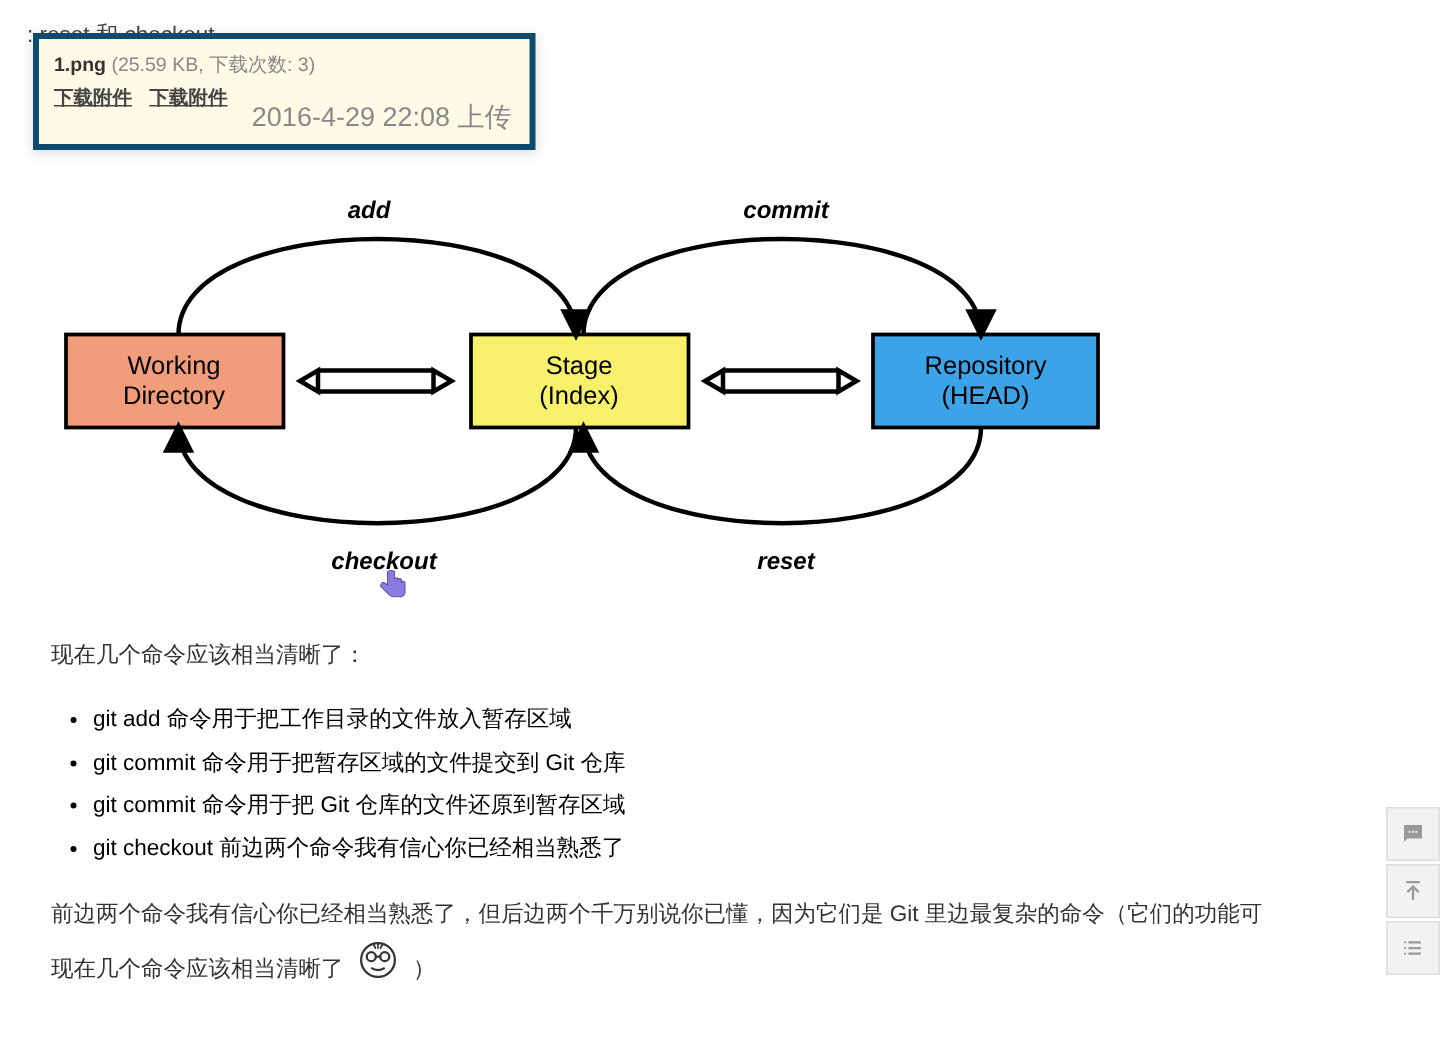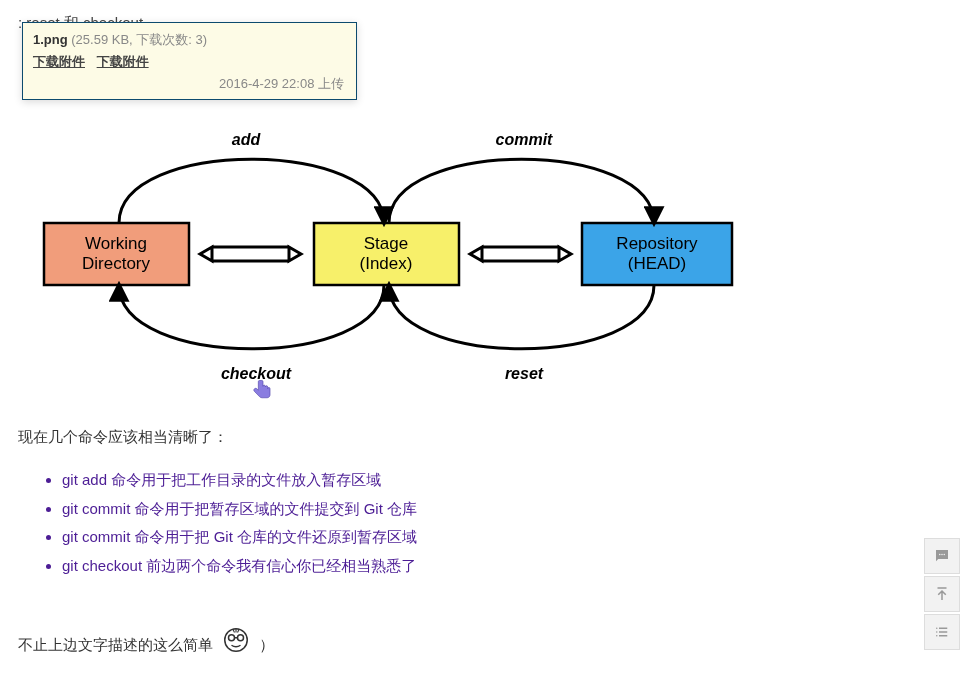--- a/index.html
+++ b/index.html
@@ -22,21 +22,21 @@
       margin-bottom: 8px;
       padding-top: 4px;
     }
     .tooltip {
       position: absolute;
       left: 22px;
       top: 22px;
       width: 335px;
       height: 78px;
       background: #fdfbe6;
-      border: 1px solid #0c4a6e;
+      border: 4px solid #0c4a6e;
       box-shadow: 0 2px 8px rgba(0,0,0,0.15);
       padding: 8px 10px;
       font-size: 13px;
       color: #555;
       z-index: 10;
     }
     .tooltip .filename { color: #333; font-weight: bold; }
     .tooltip .meta { color: #888; }
     .tooltip .links { margin-top: 4px; }
     .tooltip .links a {
@@ -44,50 +44,50 @@
       text-decoration: underline;
       margin-right: 8px;
       cursor: pointer;
       font-weight: bold;
     }
     .tooltip .date {
       position: absolute;
       right: 12px;
       bottom: 6px;
       color: #888;
-      font-size: 13px;
+      font-size: 18px;
     }
     .diagram {
       width: 740px;
       height: 280px;
       margin: 90px 0 20px 6px;
       position: relative;
     }
     .diagram svg {
       display: block;
     }
     .cursor-img {
       position: absolute;
       left: 225px;
       top: 254px;
       font-size: 26px;
       color: #7a6bcf;
     }
     .para {
-      margin: 14px 0;
+      margin: 14px 16px;
       color: #333;
       line-height: 1.8;
     }
     ul.cmds {
       margin: 16px 0 16px 44px;
       list-style: disc;
     }
     ul.cmds li {
       line-height: 1.9;
-      color: #4c1d95;
+      color: #000000;
     }
     .emoji-face {
       display: inline-block;
       vertical-align: middle;
       margin: 0 4px;
       font-size: 26px;
     }
     .last-para {
       margin-top: 22px;
       font-weight: bold;
@@ -174,22 +174,22 @@
   <p class="para">现在几个命令应该相当清晰了：</p>
 
   <ul class="cmds">
     <li>git add 命令用于把工作目录的文件放入暂存区域</li>
     <li>git commit 命令用于把暂存区域的文件提交到 Git 仓库</li>
     <li>git commit 命令用于把 Git 仓库的文件还原到暂存区域</li>
     <li>git checkout 前边两个命令我有信心你已经相当熟悉了</li>
   </ul>
 
   <p class="para">
-    <br>
-    <span>不止上边文字描述的这么简单</span>
+    <span>前边两个命令我有信心你已经相当熟悉了，但后边两个千万别说你已懂，因为它们是 Git 里边最复杂的命令（它们的功能可</span><br>
+    <span>现在几个命令应该相当清晰了</span>
     <span class="emoji-face">
       <svg width="30" height="30" viewBox="0 0 40 40">
           <circle cx="20" cy="20" r="15" fill="none" stroke="#333" stroke-width="2"></circle>
           <circle cx="14" cy="17" r="4" fill="none" stroke="#333" stroke-width="2"></circle>
           <circle cx="26" cy="17" r="4" fill="none" stroke="#333" stroke-width="2"></circle>
           <line x1="18" y1="17" x2="22" y2="17" stroke="#333" stroke-width="2"></line>
           <path d="M14,27 Q20,31 26,27" fill="none" stroke="#333" stroke-width="2"></path>
           <path d="M20,5 L20,10 M16,6 L18,10 M24,6 L22,10" stroke="#333" stroke-width="1.5"></path>
         </svg>
     </span>

